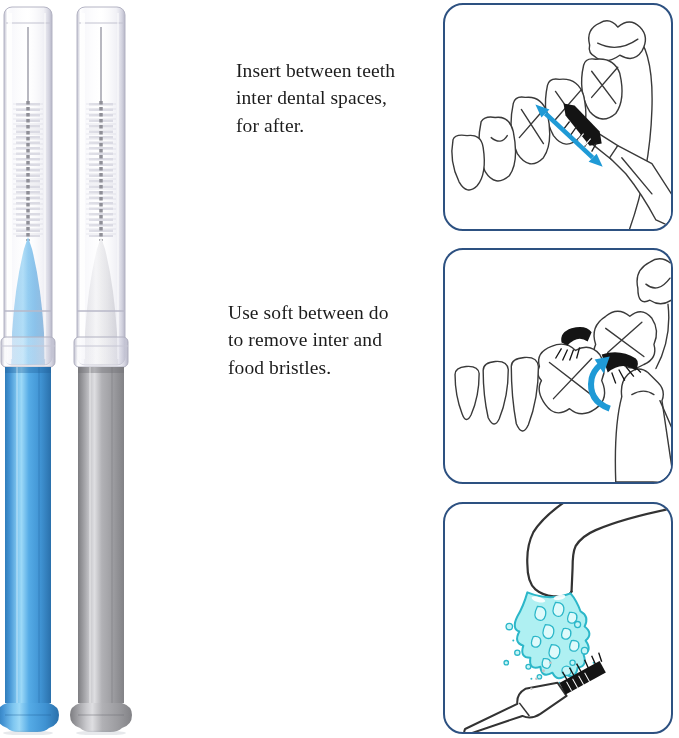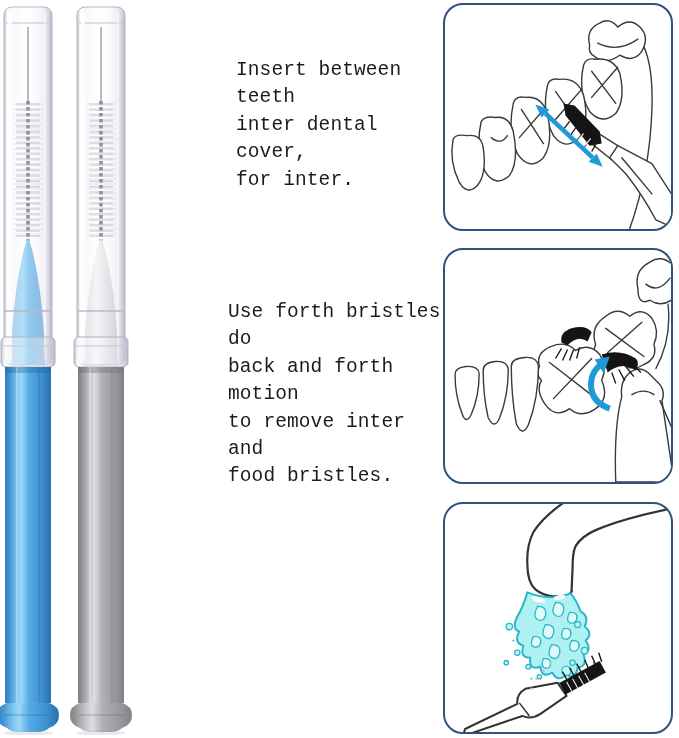--- a/index.html
+++ b/index.html
@@ -1,18 +1,18 @@
 <!DOCTYPE html>
 <html><head>
 <meta charset="utf-8">
 <style>
   html,body{margin:0;padding:0;background:#ffffff;}
   .canvas{
     position:relative;width:679px;height:738px;background:#ffffff;overflow:hidden;
-    font-family:Liberation Mono, monospace;
+    font-family:Liberation Serif, serif;
   }
   .brush-svg{position:absolute;top:3px;width:62px;height:732px;}
   .brush-blue{left:-3px;}
   .brush-gray{left:70px;}
   .step-text{
     position:absolute;width:215px;color:#1c1c1c;
     font-size:19.5px;line-height:27.4px;font-weight:400;letter-spacing:0.1px;
   }
   .text-1{left:236px;top:57px;}
   .text-2{left:228px;top:299px;}
@@ -125,22 +125,22 @@
       <line x1="20" y1="364" x2="20" y2="700" stroke="#ffffff" opacity="0.4" stroke-width="1.5"></line>
       <line x1="42" y1="364" x2="42" y2="700" stroke="#707076" opacity="0.3" stroke-width="1.5"></line>
       <path d="M10,700 h42 q10,3 10,12 q0,10 -10,13 q-4,4 -12,4 h-18 q-8,0 -12,-4 q-10,-3 -10,-13 q0,-9 10,-12 z" fill="url(#gHandle)"></path>
       <line x1="8" y1="712" x2="54" y2="712" stroke="#6e6e74" opacity="0.35" stroke-width="1.5"></line>
       <ellipse cx="31" cy="730" rx="25" ry="2.5" fill="#8890a0" opacity="0.2"></ellipse>
     </g>
   </svg>
 
   <div class="step-text text-1">
     <div>Insert between teeth</div>
-    <div>inter dental cover,</div>
-    <div>for inter.</div>
+    <div>inter dental spaces,</div>
+    <div>for after.</div>
   </div>
 
   <div class="panel panel-1">
     <svg viewBox="0 0 225 223" preserveAspectRatio="none" aria-hidden="true">
       <g stroke="#3a3a3a" stroke-width="1.4" fill="none" stroke-linejoin="round" stroke-linecap="round">
         <path d="M146,34 Q172,20 188,28 Q208,44 206,104 Q204,168 182,228"></path>
         <g fill="#ffffff">
           <path d="M144,40 Q140,24 154,18 Q164,12 172,22 Q184,12 194,22 Q204,32 196,46 Q188,58 174,50 Q160,60 150,52 Q142,48 144,40 Z"></path>
           <path d="M152,38 Q172,48 192,34"></path>
           <path d="M138,60 Q132,86 144,106 Q156,120 170,108 Q180,94 174,68 Q168,52 150,54 Q140,52 138,60 Z"></path>
@@ -166,22 +166,21 @@
       </g>
       <g>
         <line x1="100" y1="108" x2="147" y2="152" stroke="#1f9ad6" stroke-width="4.5"></line>
         <polygon points="90,99 104,104 96,112" fill="#1f9ad6"></polygon>
         <polygon points="157,161 143,156 151,148" fill="#1f9ad6"></polygon>
       </g>
     </svg>
   </div>
 
   <div class="step-text text-2">
-    <div>Use forth bristles do</div>
-    <div>back and forth motion</div>
+    <div>Use soft between do</div>
     <div>to remove inter and</div>
     <div>food bristles.</div>
   </div>
 
   <div class="panel panel-2">
     <svg viewBox="0 0 225 231" preserveAspectRatio="none" aria-hidden="true">
       <g stroke="#3a3a3a" stroke-width="1.4" fill="none" stroke-linejoin="round" stroke-linecap="round">
         <path d="M210,118 Q226,88 222,54"></path>
         <g fill="#ffffff">
           <path d="M192,38 Q188,20 204,12 Q216,4 228,16 L228,48 Q216,58 204,50 Q192,56 192,38 Z"></path>

